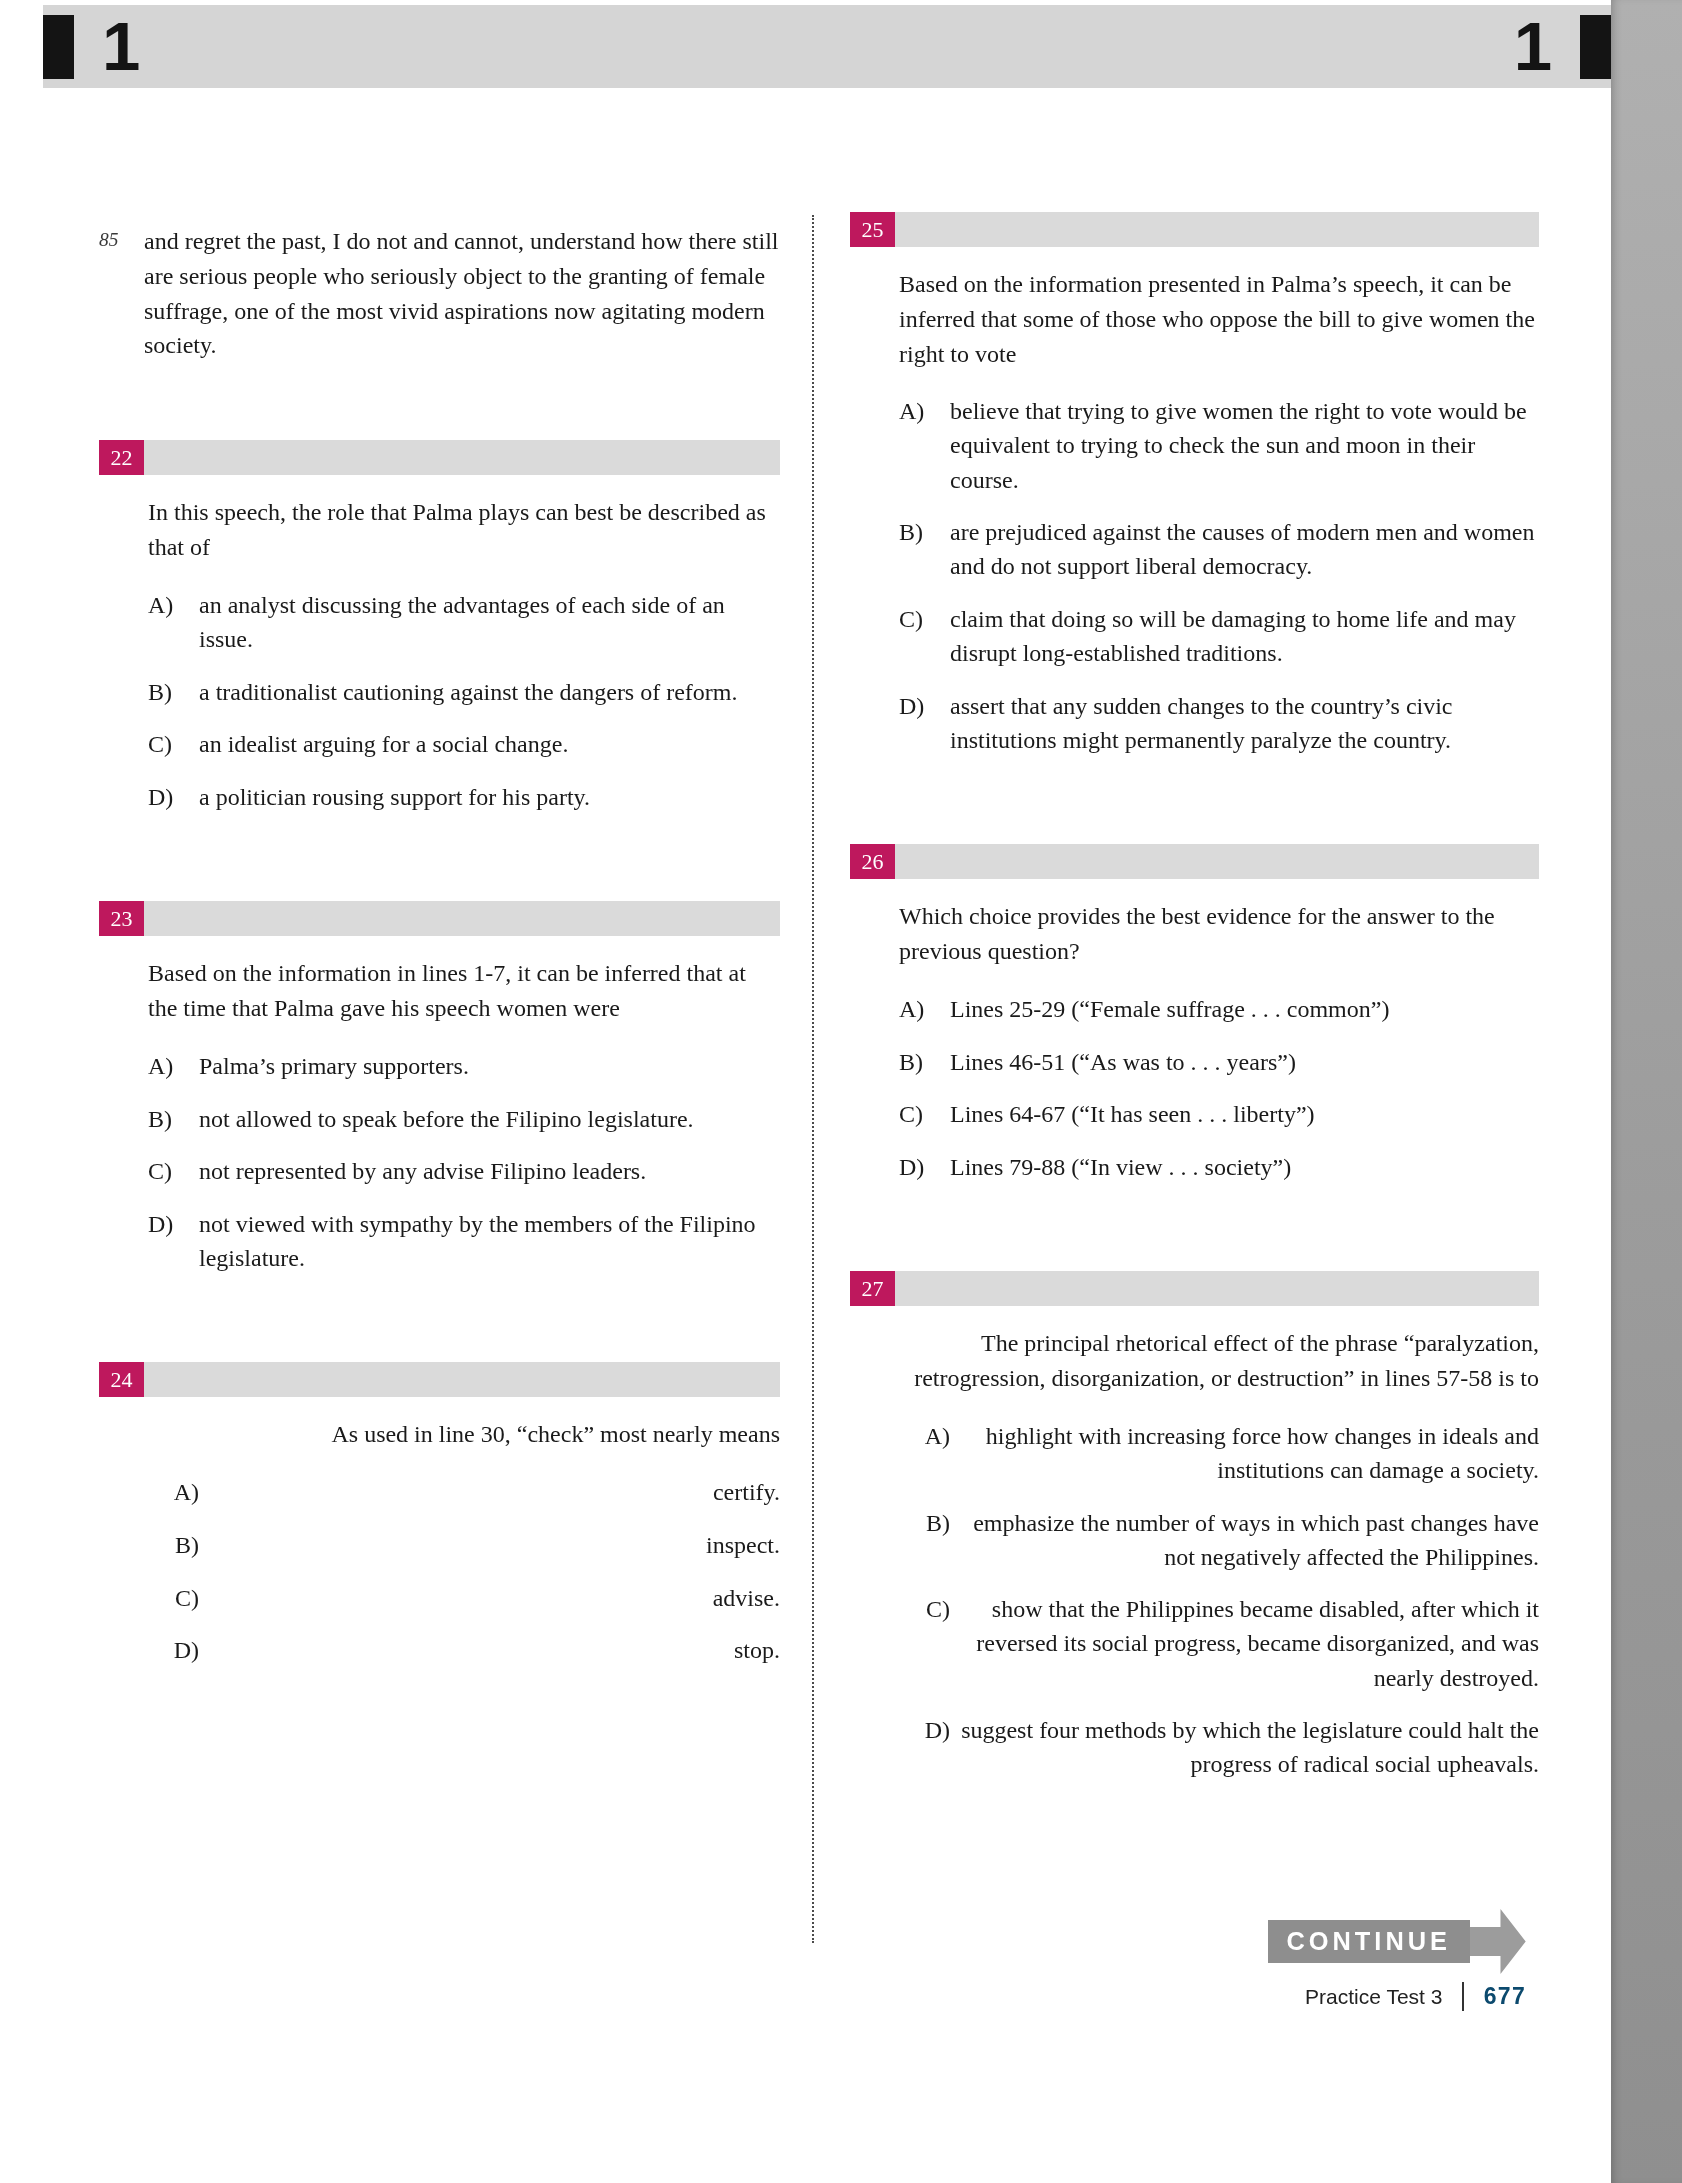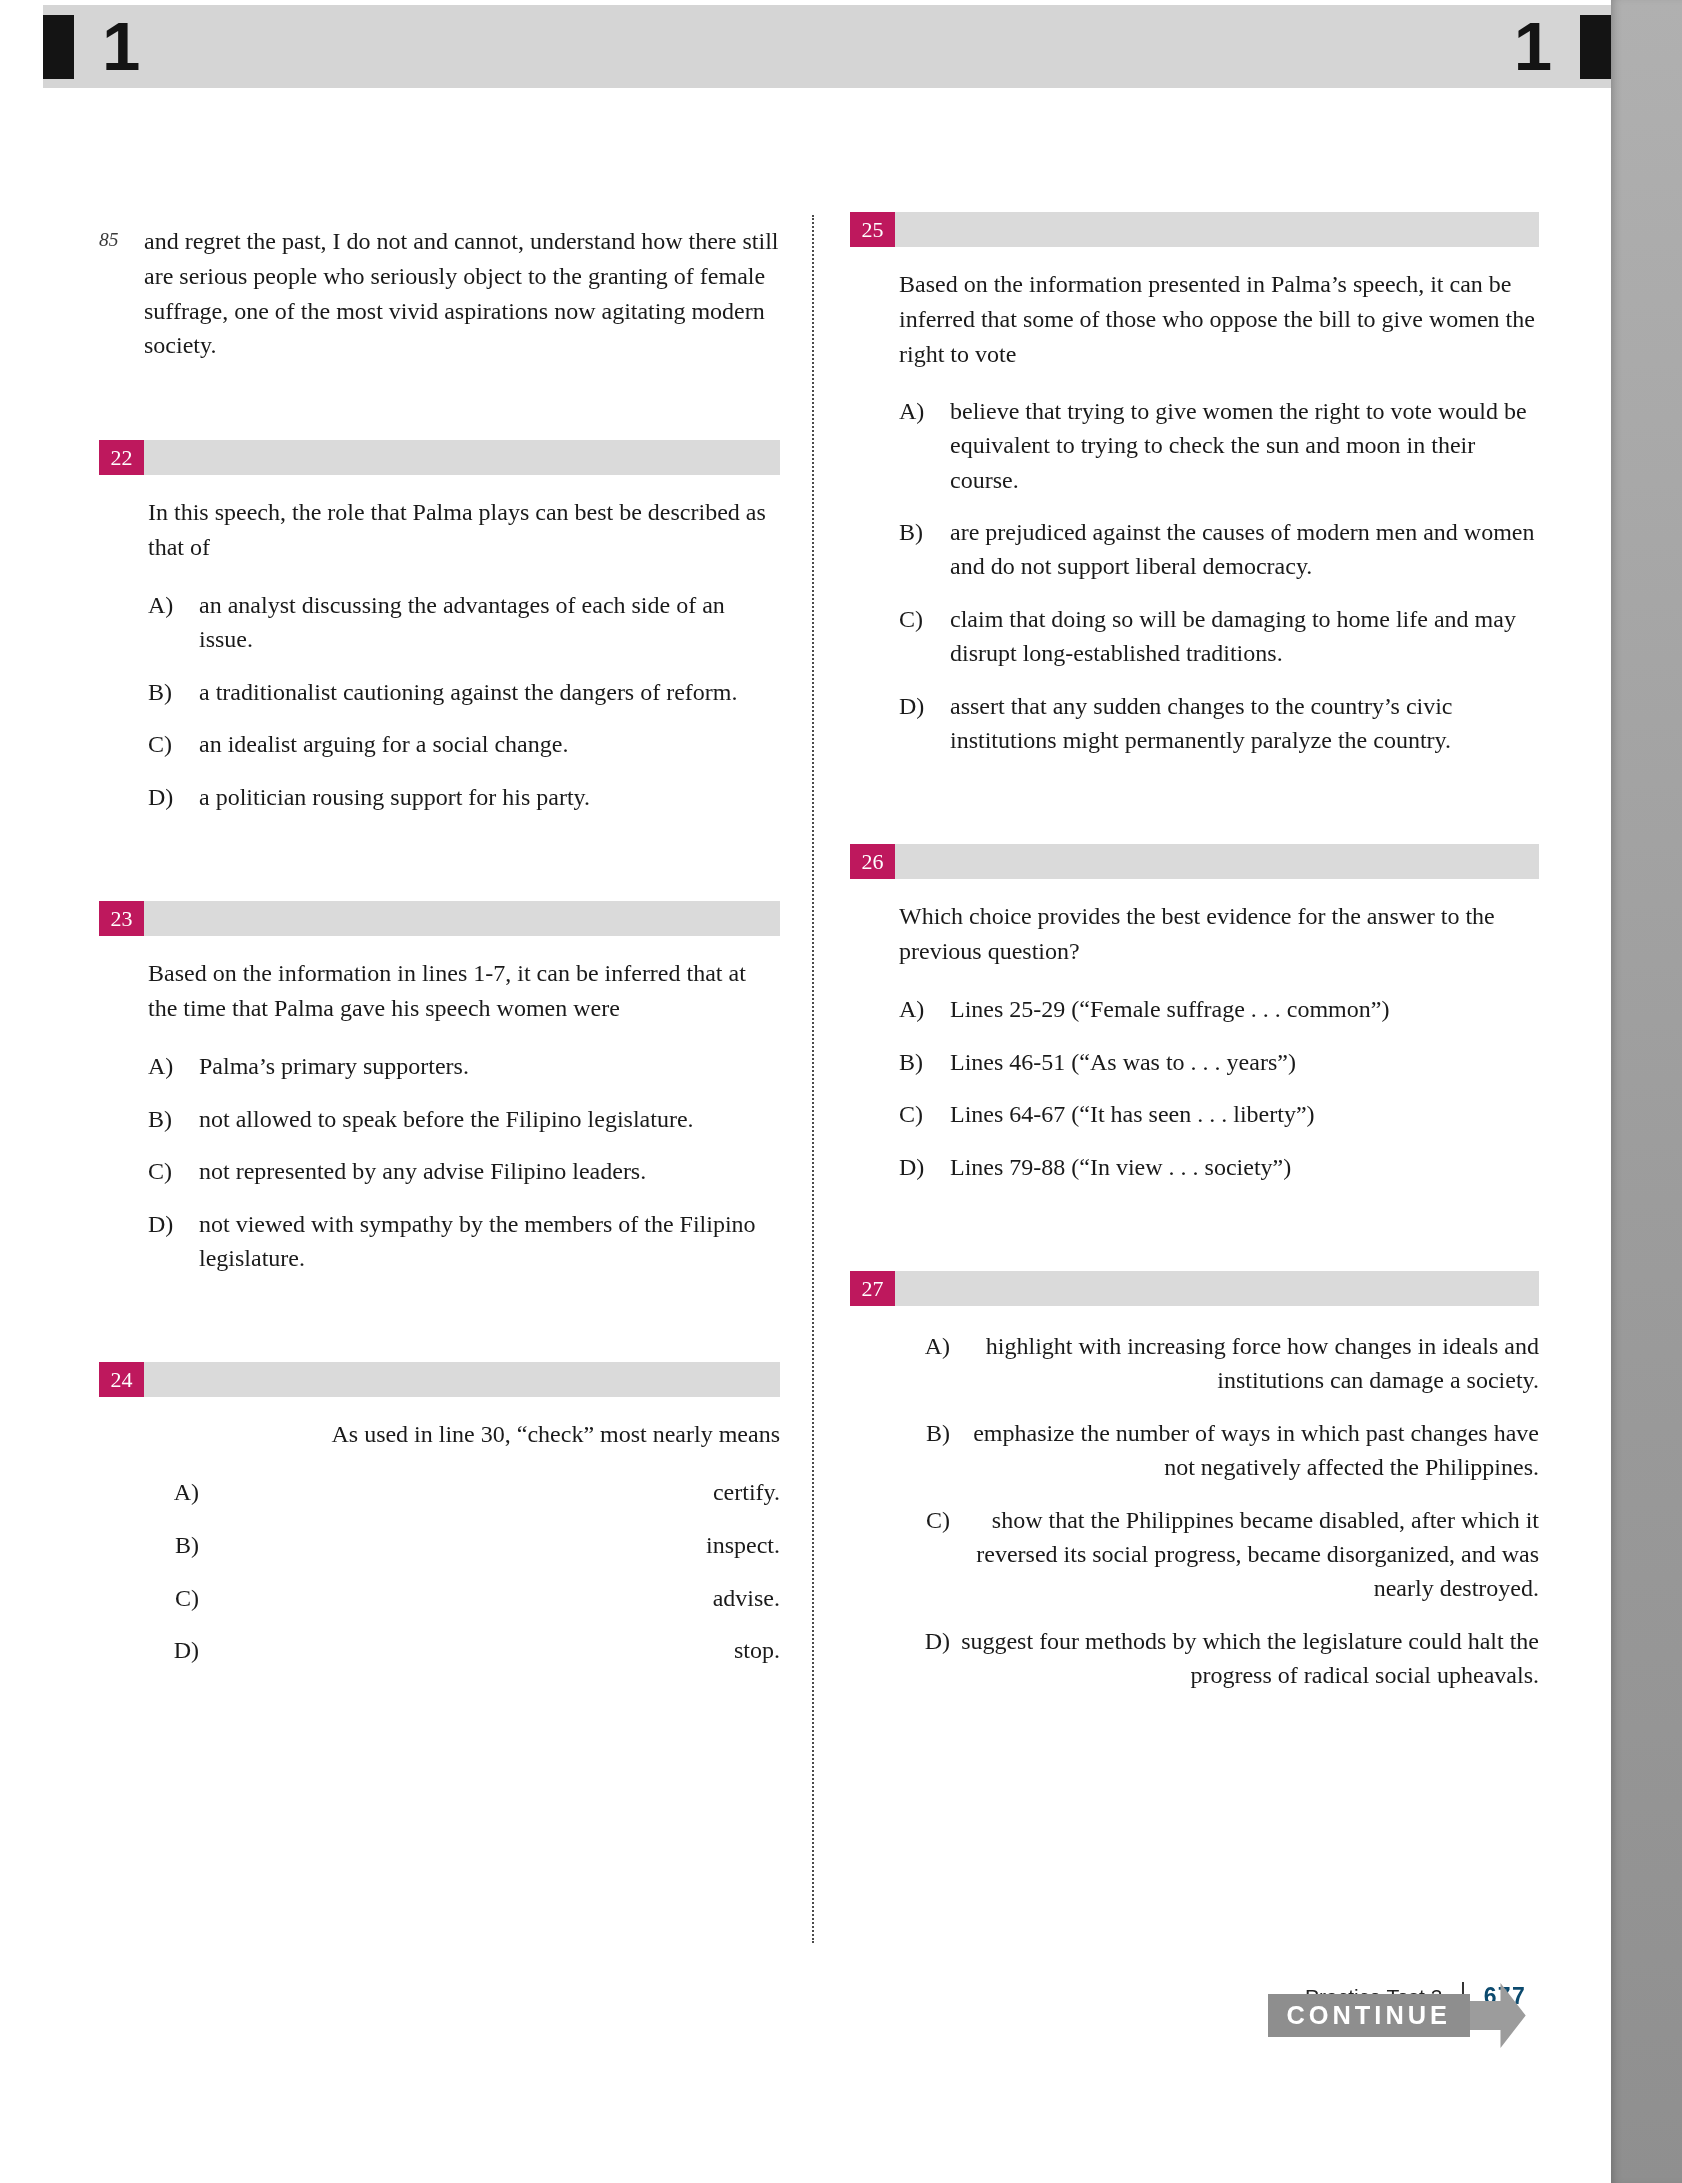--- a/index.html
+++ b/index.html
@@ -51,21 +51,21 @@
     width:45px; background:#be185d; color:#ffffff; font-size:22px;
     display:flex; align-items:center; justify-content:center;
   }
   .qbar { flex:1; background:#dadada; }
   .stem { margin:20px 0 0 49px; font-size:24px; line-height:1.45; }
   .choices { margin-left:49px; margin-top:23px; }
   .choice { display:flex; margin-top:18.7px; font-size:24px; line-height:1.42; }
   .letter { width:51px; flex-shrink:0; }
   .ctext { flex:1; }
   
-  .continue { position:absolute; top:1983px; right:156px; display:flex; align-items:center; }
+  .continue { position:absolute; top:1909px; right:156px; display:flex; align-items:center; }
   .continue-box {
     position:relative; z-index:2; background:#8e8e8e; color:#ffffff;
     font-family:"Liberation Sans", sans-serif; font-weight:bold;
     font-size:25.4px; letter-spacing:4px; padding:7.3px 18.7px;
   }
   .continue-arrow { margin-left:-2.7px; position:relative; z-index:1; display:block; }
   .footer {
     position:absolute; top:1982px; right:156px;
     display:flex; align-items:center; gap:20px;
     font-family:"Liberation Sans", sans-serif;
@@ -231,20 +231,21 @@
         <span class="ctext">Lines 79-88 (“In view . . . society”)</span>
       </div>
     </div>
   </section>
 
   <section class="question">
     <div class="qheader">
       <div class="qnum">27</div>
       <div class="qbar"></div>
     </div>
+    <p class="stem">The principal rhetorical effect of the phrase “paralyzation, retrogression, disorganization, or destruction” in lines 57-58 is to</p>
     <div class="choices">
       <div class="choice">
         <span class="letter">A)</span>
         <span class="ctext">highlight with increasing force how changes in ideals and institutions can damage a society.</span>
       </div>
       <div class="choice">
         <span class="letter">B)</span>
         <span class="ctext">emphasize the number of ways in which past changes have not negatively affected the Philippines.</span>
       </div>
       <div class="choice">

